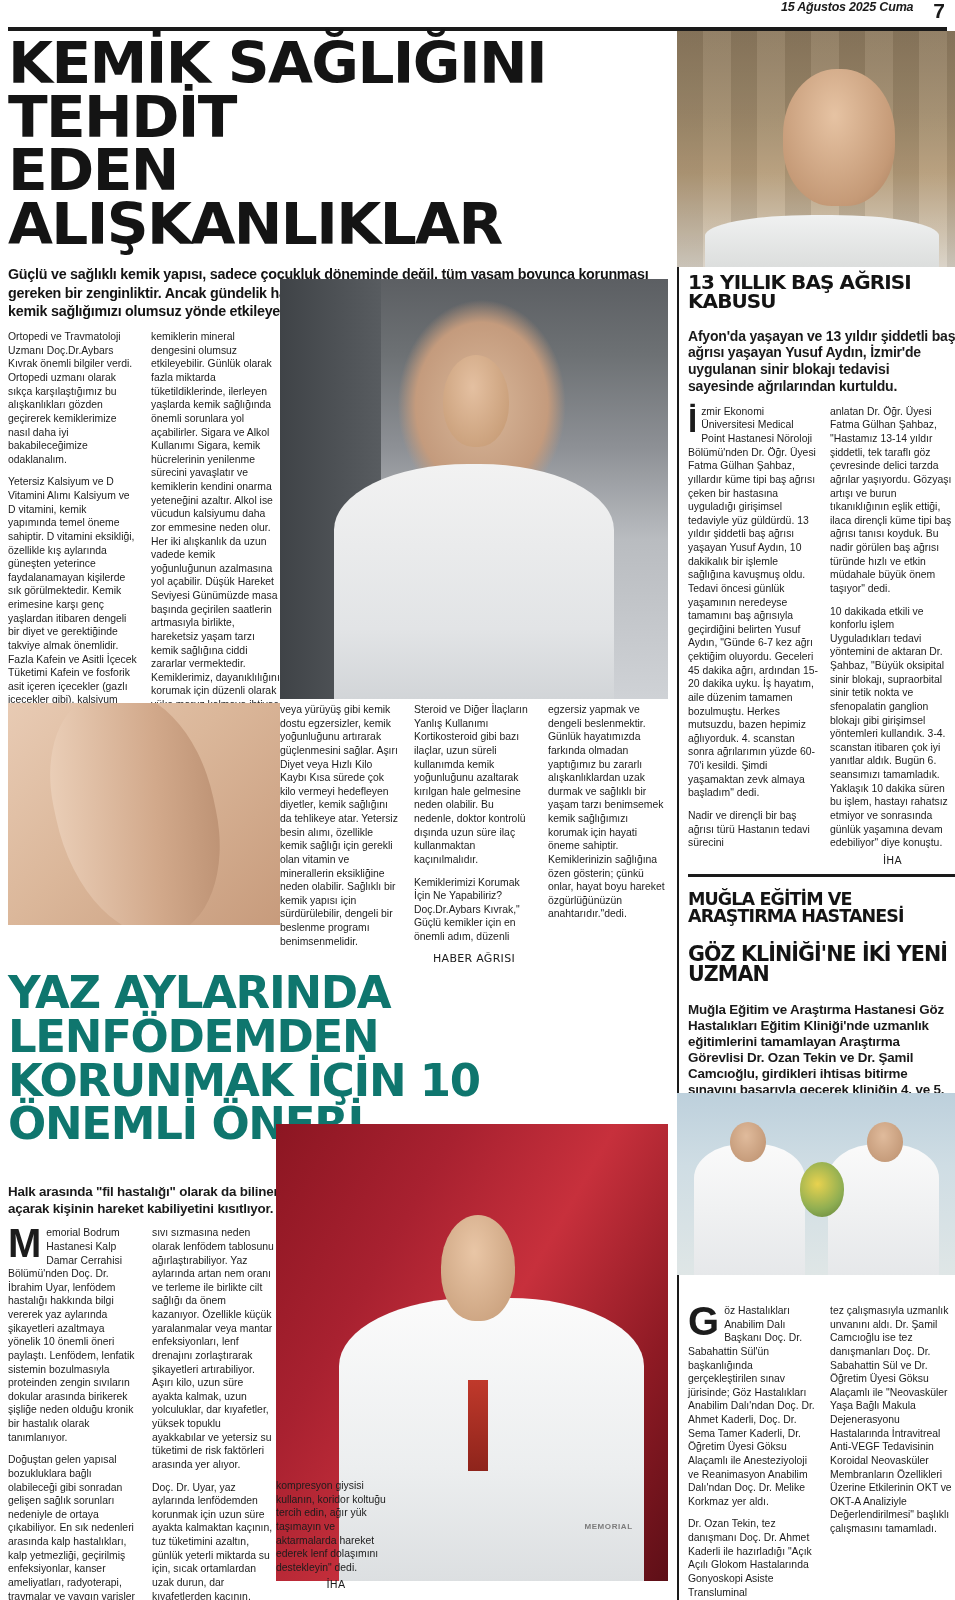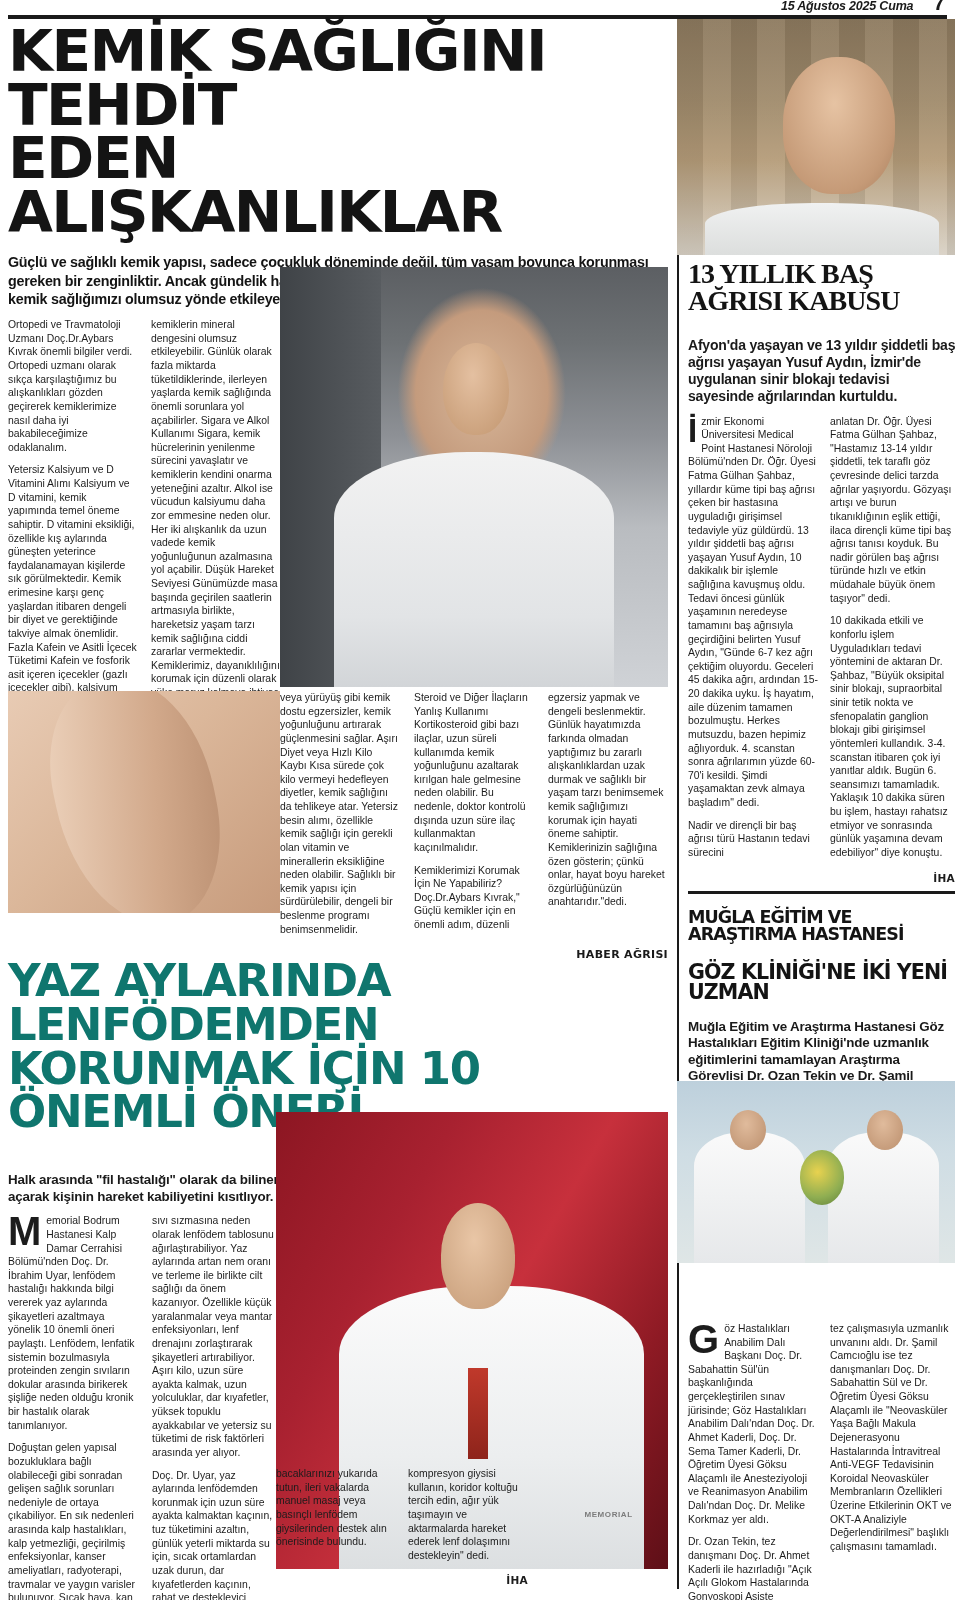--- a/index.html
+++ b/index.html
@@ -10,23 +10,23 @@
   body {
     width: 955px; height: 1600px;
     font-family: "Liberation Sans", sans-serif;
     color: #1a1a1a;
     position: relative;
     overflow: hidden;
   }
 
   
   .masthead {
-    height: 14px;
+    height: 26px;
     display: flex;
-    align-items: flex-end;
+    align-items: flex-start;
     justify-content: flex-end;
     padding: 0 10px 1px 0;
   }
   .masthead-date {
     font-size: 12.5px;
     font-weight: bold;
     font-style: italic;
     letter-spacing: -0.2px;
     margin-right: 20px;
   }
@@ -207,21 +207,21 @@
 
   
   .hl-section {
     font-family: "DejaVu Sans", sans-serif;
     font-weight: bold;
     text-transform: uppercase;
     line-height: 0.95;
     letter-spacing: -0.9px;
     color: #141414;
   }
-  .hl-r1 { font-size: 28px; transform: scaleX(1.0); font-family: Liberation Serif, serif; }
+  .hl-r1 { font-size: 20px; transform: scaleX(1.0); }
   .hl-r2 { font-size: 20.6px; }
   .deck-r {
     font-size: 14px; font-weight: bold; line-height: 1.2;
     margin-top: 12px; letter-spacing: -0.2px;
   }
 
   .hl-lenf {
     font-family: "DejaVu Sans", sans-serif;
     font-weight: bold;
     font-size: 45px;
@@ -245,25 +245,25 @@
   .dropcap-tall::first-letter {
     float: left;
     font-size: 40px;
     line-height: 0.78;
     font-weight: bold;
     padding: 2px 5px 0 0;
   }
 
   .credit {
     font-family: "DejaVu Sans", sans-serif;
-    font-weight: bold;
+    font-weight: normal;
     font-size: 11px;
     letter-spacing: 0.3px;
-    text-align: right;
-    margin-top: 12px;
+    text-align: center;
+    margin-top: 4px;
   }
   .credit-sm { font-size: 10.5px; }
 
   .lenf-deck {
     font-size: 13.4px; font-weight: bold; line-height: 1.27;
     margin-top: 9px; letter-spacing: -0.2px;
   }
 </style>
 </head>
 <body>
@@ -331,23 +331,20 @@
     </div>
 
     <div class="photo photo-uyar">
       <div class="coat"></div>
       <div class="head"></div>
       <div class="tie"></div>
       <div class="logo">MEMORIAL</div>
     </div>
 
     <div style="position:absolute; left:268px; top:1448px; width:392px; display:flex; gap:12px;">
-      <div class="cols" style="width:120px;">
-        <p>bacaklarınızı yukarıda tutun, ileri vakalarda manuel masaj veya basınçlı lenfödem giysilerinden destek alın önerisinde bulundu.</p>
-      </div>
       <div class="cols" style="width:120px;">
         <p>kompresyon giysisi kullanın, koridor koltuğu tercih edin, ağır yük taşımayın ve aktarmalarda hareket ederek lenf dolaşımını destekleyin" dedi.</p>
         <div class="credit credit-sm">İHA</div>
       </div>
     </div>
 
   </div>
 
   <div class="col-right">
 

